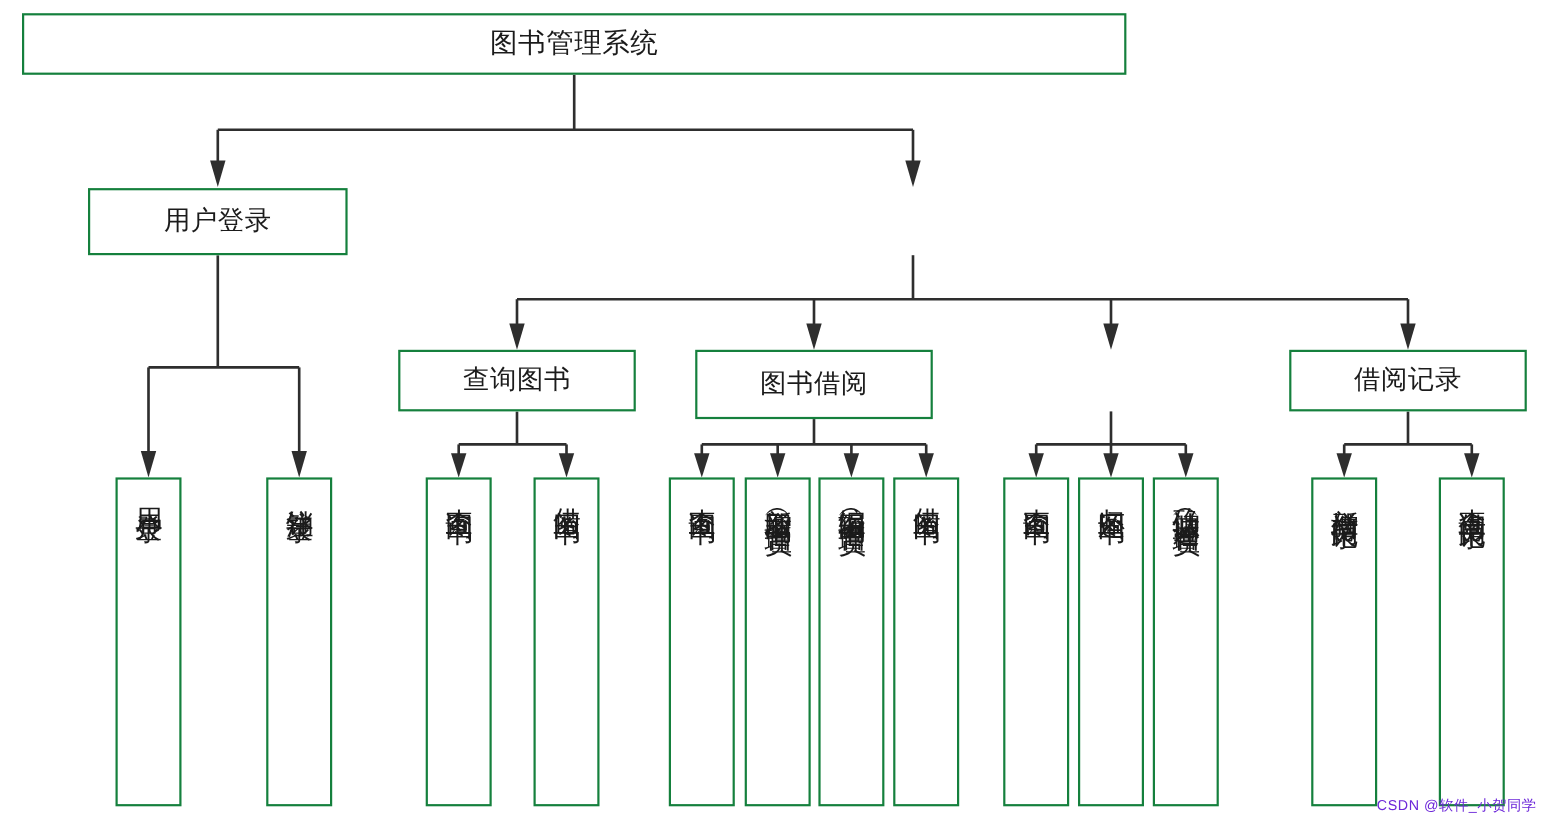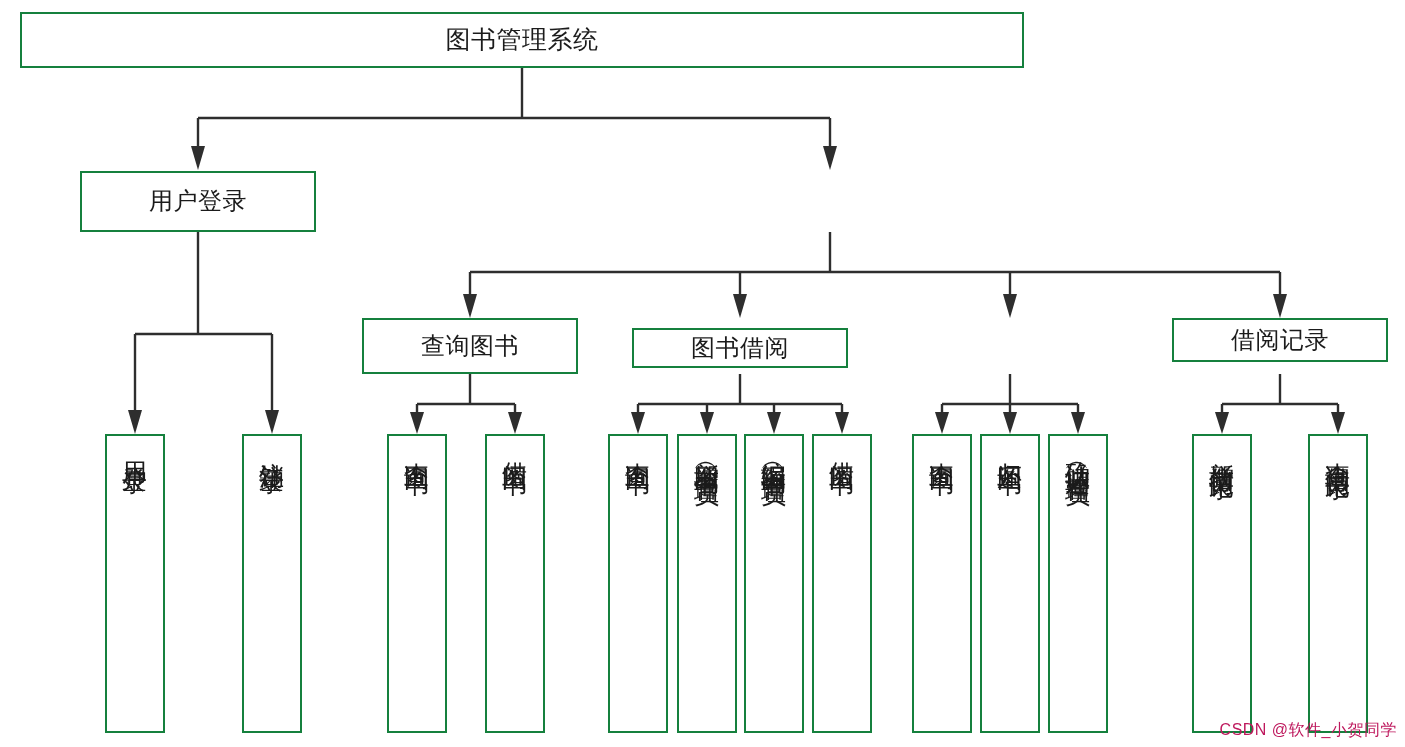--- a/index.html
+++ b/index.html
@@ -63,22 +63,22 @@
     stroke:#2e2e2e;
     stroke-width:2.4;
     fill:none;
   }
   #wires polygon{fill:#2e2e2e;}
   
   .watermark{
     position:absolute;
     right:8px;
     bottom:6px;
-    font-size:16px;
-    color:#be185d;
+    font-size:13px;
+    color:#6d28d9;
     letter-spacing:0.5px;
     white-space:nowrap;
     user-select:none;
   }
 </style>
 </head>
 <body>
 
 <div id="canvas">
 
@@ -148,24 +148,24 @@
     <span class="lbl">图书管理系统</span>
   </div>
 
   <div class="node horiz" style="left:80px;top:171px;width:236px;height:61px;">
     <span class="lbl">用户登录</span>
   </div>
 
   <div class="node horiz" style="left:362px;top:318px;width:216px;height:56px;">
     <span class="lbl">查询图书</span>
   </div>
-  <div class="node horiz" style="left:632px;top:328px;width:216px;height:40px;">
+  <div class="node horiz" style="left:632px;top:318px;width:216px;height:63px;">
     <span class="lbl">图书借阅</span>
   </div>
-  <div class="node horiz" style="left:1172px;top:318px;width:216px;height:44px;">
+  <div class="node horiz" style="left:1172px;top:318px;width:216px;height:56px;">
     <span class="lbl">借阅记录</span>
   </div>
 
   <div class="node vert" style="left:105px;top:434px;width:60px;height:299px;">
     <span class="lbl">用户登录</span>
   </div>
   <div class="node vert" style="left:242px;top:434px;width:60px;height:299px;">
     <span class="lbl">注销登录</span>
   </div>
 

